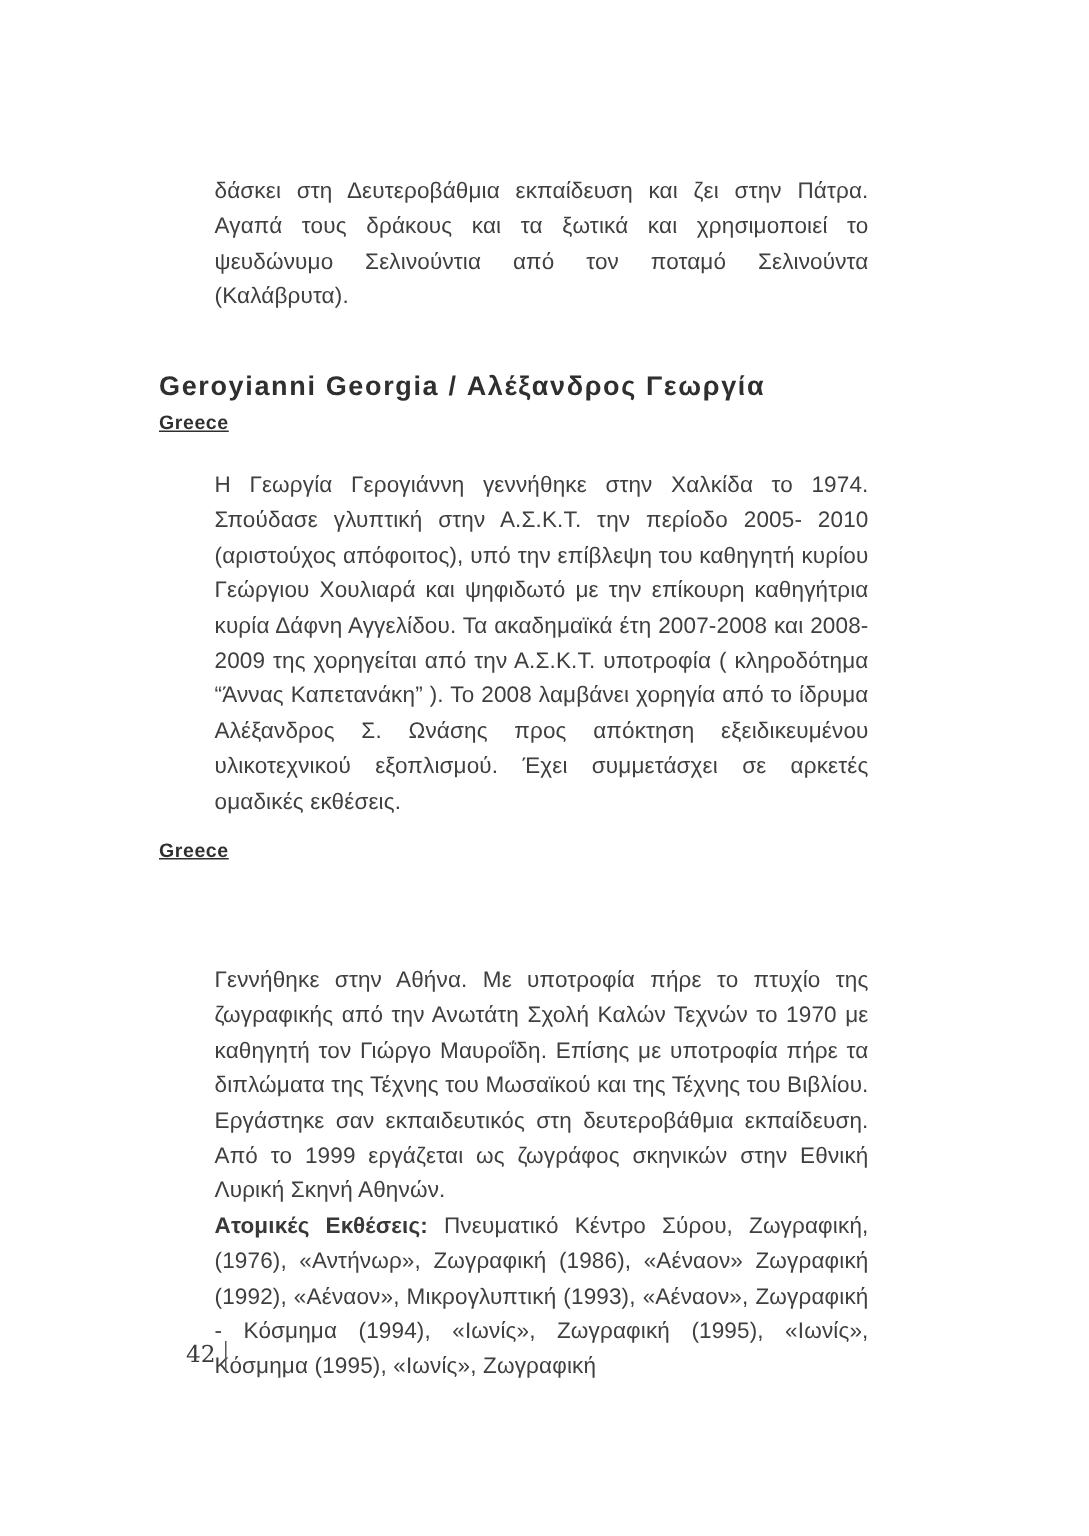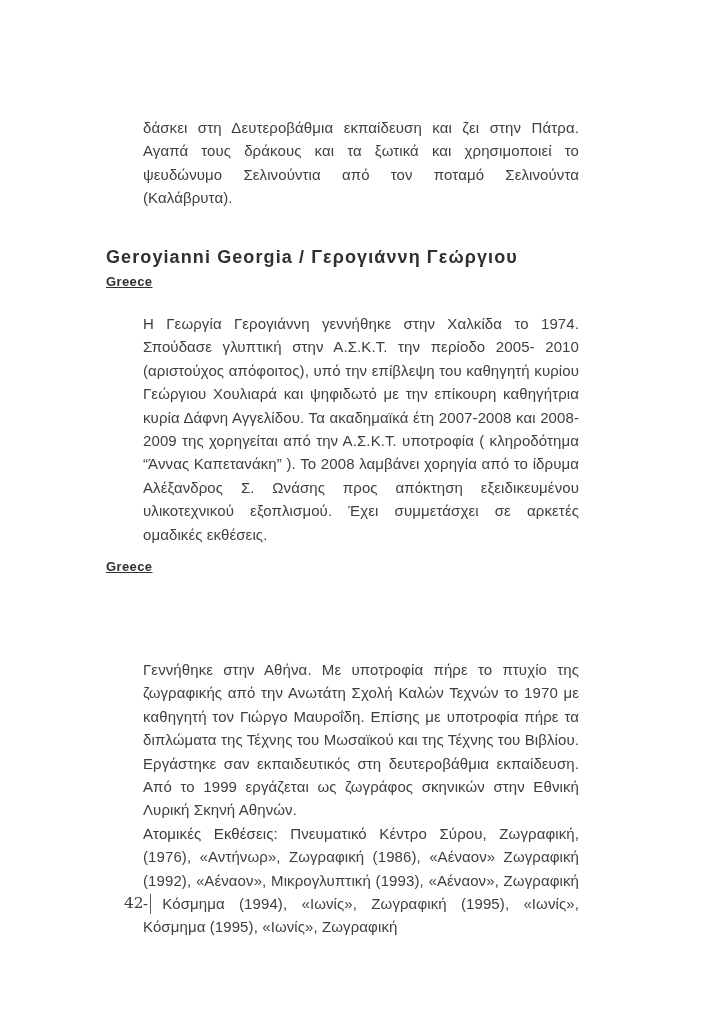--- a/index.html
+++ b/index.html
@@ -40,21 +40,21 @@
     width: 470px;
   }
   .entry-country {
     margin-top: 3px;
     font-size: 13px;
     font-weight: bold;
     color: #2f2f2f;
     letter-spacing: 0.4px;
     text-decoration: underline;
   }
-  .exhibitions-label { font-weight: normal; color: #383838; }
+  .exhibitions-label { font-weight: bold; color: #383838; }
   .footer {
     position: absolute;
     top: 894px;
     left: 124px;
     display: flex;
     align-items: flex-start;
     height: 22px;
   }
   .page-number {
     font-size: 15.5px;
@@ -71,31 +71,31 @@
   p + p { margin-top: 0; }
 </style>
 </head>
 <body>
 
 <div class="page">
 
   <p class="body-text" style="top:116px">δάσκει στη Δευτεροβάθμια εκπαίδευση και ζει στην Πάτρα. Αγαπά τους δράκους και τα ξωτικά και χρησιμοποιεί το ψευδώνυμο Σελινούντια από τον ποταμό Σελινούντα (Καλάβρυτα).</p>
 
   <header class="entry-header" style="top:244px">
-    <h2 class="entry-heading">Geroyianni Georgia / Γερογιάννη Γεώργιου</h2>
+    <h2 class="entry-heading">Geroyianni Georgia / Αλέξανδρος Γεωργία</h2>
     <div class="entry-country">Greece</div>
   </header>
 
   <p class="body-text" style="top:312px">Η Γεωργία Γερογιάννη γεννήθηκε στην Χαλκίδα το 1974. Σπούδασε γλυπτική στην Α.Σ.Κ.Τ. την περίοδο 2005- 2010 (αριστούχος απόφοιτος), υπό την επίβλεψη του καθηγητή κυρίου Γεώργιου Χουλιαρά και ψηφιδωτό με την επίκουρη καθηγήτρια κυρία Δάφνη Αγγελίδου. Τα ακαδημαϊκά έτη 2007-2008 και 2008-2009 της χορηγείται από την Α.Σ.Κ.Τ. υποτροφία ( κληροδότημα “Άννας Καπετανάκη” ). Το 2008 λαμβάνει χορηγία από το ίδρυμα Αλέξανδρος Σ. Ωνάσης προς απόκτηση εξειδικευμένου υλικοτεχνικού εξοπλισμού. Έχει συμμετάσχει σε αρκετές ομαδικές εκθέσεις.</p>
 
   <header class="entry-header" style="top:556px">
     <div class="entry-country">Greece</div>
   </header>
 
-  <div class="body-text" style="top:658px">
+  <div class="body-text" style="top:642px">
     <p>Γεννήθηκε στην Αθήνα. Με υποτροφία πήρε το πτυχίο της ζωγραφικής από την Ανωτάτη Σχολή Καλών Τεχνών το 1970 με καθηγητή τον Γιώργο Μαυροΐδη. Επίσης με υποτροφία πήρε τα διπλώματα της Τέχνης του Μωσαϊκού και της Τέχνης του Βιβλίου. Εργάστηκε σαν εκπαιδευτικός στη δευτεροβάθμια εκπαίδευση. Από το 1999 εργάζεται ως ζωγράφος σκηνικών στην Εθνική Λυρική Σκηνή Αθηνών.</p>
     <p><strong class="exhibitions-label">Ατομικές Εκθέσεις:</strong> <span>Πνευματικό Κέντρο Σύρου, Ζωγραφική, (1976), «Αντήνωρ», Ζωγραφική (1986), «Αέναον» Ζωγραφική (1992), «Αέναον», Μικρογλυπτική (1993), «Αέναον», Ζωγραφική - Κόσμημα (1994), «Ιωνίς», Ζωγραφική (1995), «Ιωνίς», Κόσμημα (1995), «Ιωνίς», Ζωγραφική</span></p>
   </div>
 
   <div class="footer">
     <span class="page-number">42</span>
     <span class="footer-divider"></span>
   </div>
 
 </div>

